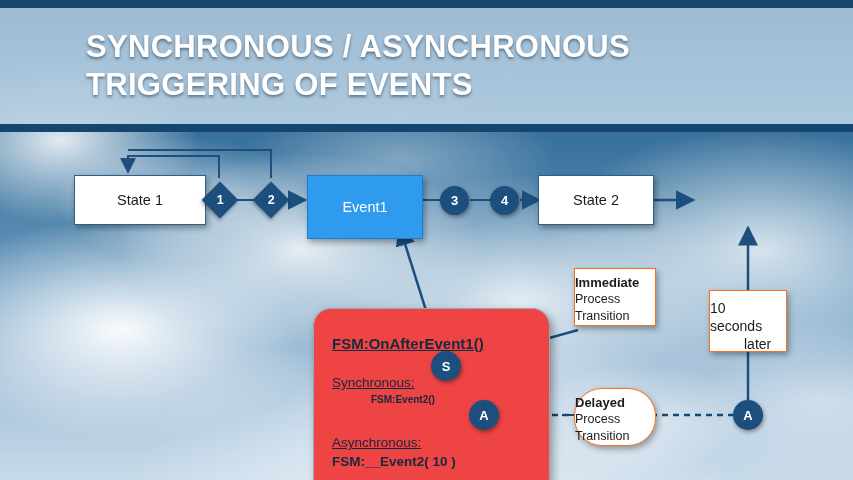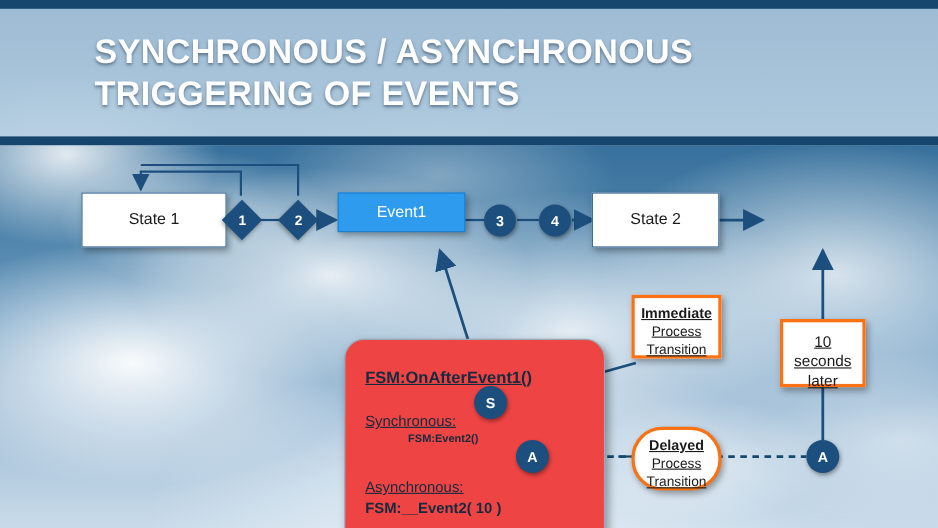--- a/index.html
+++ b/index.html
@@ -47,22 +47,22 @@
 
   .circ{position:absolute;border-radius:50%;background:#1c4e7e;color:#fff;
       display:flex;align-items:center;justify-content:center;font-size:13px;font-weight:bold;
       box-shadow:1px 2px 4px rgba(0,0,0,.4);}
   .diamond{position:absolute;background:#1c4e7e;color:#fff;
       display:flex;align-items:center;justify-content:center;font-size:12.5px;font-weight:bold;
       transform:rotate(45deg);box-shadow:1px 2px 4px rgba(0,0,0,.35);}
   .diamond span{transform:rotate(-45deg);display:block;}
 
   
-  .callout{position:absolute;box-sizing:border-box;background:#ffffff;border:3px solid #f97316;
-      box-shadow:2px 3px 6px rgba(0,0,0,.35);text-align:center;padding-top:6px;color:#1b1b1b;text-decoration:underline;}
+  .callout{position:absolute;box-sizing:border-box;background:#ffffff;border:1px solid #f97316;
+      box-shadow:2px 3px 6px rgba(0,0,0,.35);padding-top:6px;color:#1b1b1b;}
   .callout b{display:block;font-size:13px;font-weight:bold;line-height:1.25;}
   .callout span{display:block;font-size:12.5px;line-height:1.3;}
 
   
   .fsm{position:absolute;left:313px;top:272px;width:235px;height:190px;
       background:#ef4444;border:1px solid #9aa8b4;border-radius:18px;
       box-shadow:3px 4px 8px rgba(0,0,0,.35);margin-top:36px;}
   .fsm-title{position:absolute;left:18px;top:26px;font-size:15px;font-weight:bold;color:#132a3f;
       text-decoration:underline;}
   .fsm-l1{position:absolute;left:18px;top:66px;font-size:13.5px;color:#132a3f;text-decoration:underline;}
@@ -128,21 +128,21 @@
   </div>
 
   <div class="diamond" style="left:207px;top:187px;width:26px;height:26px;">
     <span>1</span>
   </div>
 
   <div class="diamond" style="left:258px;top:187px;width:26px;height:26px;">
     <span>2</span>
   </div>
 
-  <div class="node event" style="left:307px;top:175px;width:116px;height:36px;">
+  <div class="node event" style="left:307px;top:175px;width:116px;height:64px;">
     <span>Event1</span>
   </div>
 
   <div class="circ" style="left:440px;top:186px;width:29px;height:29px;">
     <span>3</span>
   </div>
 
   <div class="circ" style="left:490px;top:186px;width:29px;height:29px;">
     <span>4</span>
   </div>
@@ -180,16 +180,16 @@
 
   <div class="callout" style="left:574px;top:388px;width:82px;height:58px;border-radius:28px;">
     <b>Delayed</b>
     <span>Process</span>
     <span>Transition</span>
   </div>
 
   <div class="callout" style="left:709px;top:290px;width:78px;height:62px;padding-top:8px;">
     <span style="font-size:14px;">10</span>
     <span style="font-size:14px;">seconds</span>
-    <span style="font-size:14px;">later</span>
+    <span style="font-size:14px;padding-left:34px;">later</span>
   </div>
 
 </div>
 
 </body></html>

